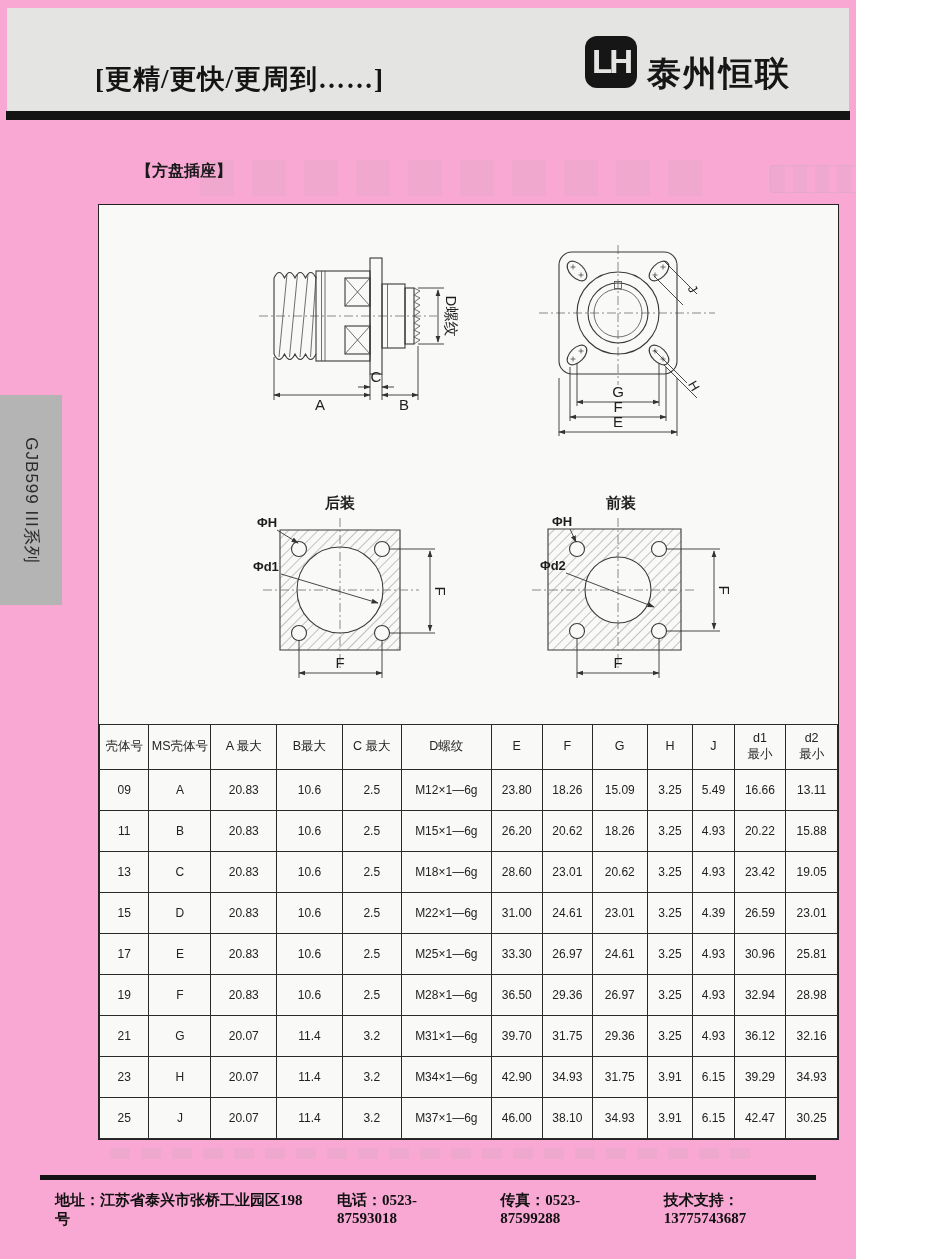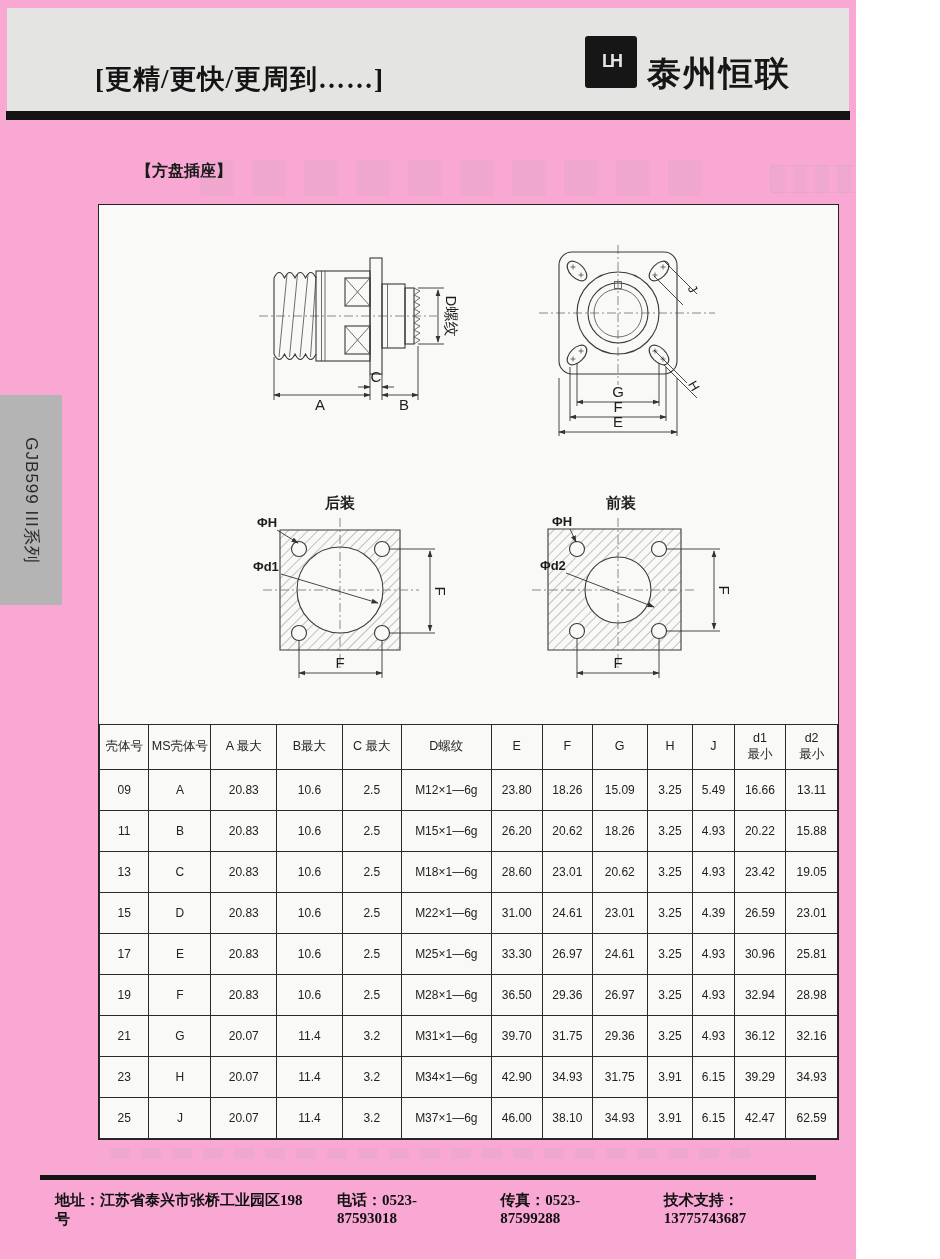--- a/index.html
+++ b/index.html
@@ -3,22 +3,22 @@
 <meta charset="utf-8">
 <style>
   html,body{margin:0;padding:0;background:#ffffff;}
   .page{position:relative;width:856px;height:1259px;background:#f9a8d4;overflow:hidden;
         font-family:"Liberation Sans","DejaVu Sans",sans-serif;color:#1c1c1c;}
   
   .band{position:absolute;left:7px;right:7px;top:8px;height:103px;background:#e4e4e2;}
   .slogan{position:absolute;left:88px;bottom:14px;font-family:"Liberation Serif","DejaVu Serif",serif;
           font-weight:700;font-size:27px;letter-spacing:1px;color:#141414;}
   .logo{position:absolute;right:58px;bottom:14px;display:flex;align-items:center;gap:10px;}
-  .logo-mark{width:52px;height:52px;background:#161616;border-radius:3px;display:flex;align-items:center;
-             justify-content:center;color:#e4e4e2;font-weight:700;font-size:18px;letter-spacing:-3px;}
+  .logo-mark{width:52px;height:52px;background:#161616;border-radius:12px;display:flex;align-items:center;
+             justify-content:center;color:#e4e4e2;font-weight:700;font-size:33px;letter-spacing:-3px;}
   .logo-name{font-size:34px;font-weight:700;color:#161616;letter-spacing:2px;margin-top:25px;}
   .black-bar{position:absolute;left:6px;right:6px;top:111px;height:9px;background:#141414;}
   
   .ghost{position:absolute;border-radius:3px;opacity:.5;pointer-events:none;}
   .ghost.a{left:200px;top:160px;width:510px;height:36px;
            background:repeating-linear-gradient(90deg,rgba(165,165,165,.22) 0 34px,transparent 34px 52px);}
   .ghost.b{left:770px;top:165px;width:140px;height:26px;border:1px solid rgba(170,170,170,.4);
            background:repeating-linear-gradient(90deg,rgba(170,170,170,.25) 0 14px,transparent 14px 22px);}
   .ghost.c{left:110px;top:1148px;width:650px;height:11px;
            background:repeating-linear-gradient(90deg,rgba(170,170,170,.28) 0 20px,transparent 20px 31px);}
@@ -405,21 +405,21 @@
             <td>20.07</td>
             <td>11.4</td>
             <td>3.2</td>
             <td>M37×1—6g</td>
             <td>46.00</td>
             <td>38.10</td>
             <td>34.93</td>
             <td>3.91</td>
             <td>6.15</td>
             <td>42.47</td>
-            <td>62.59</td>
+            <td>30.25</td>
           </tr>
         </tbody>
     </table>
   </div>
 
   <div class="foot-rule"></div>
   <div class="footer">
     <span>地址：江苏省泰兴市张桥工业园区198号</span>
     <span>电话：0523-87593018</span>
     <span>传真：0523-87599288</span>

